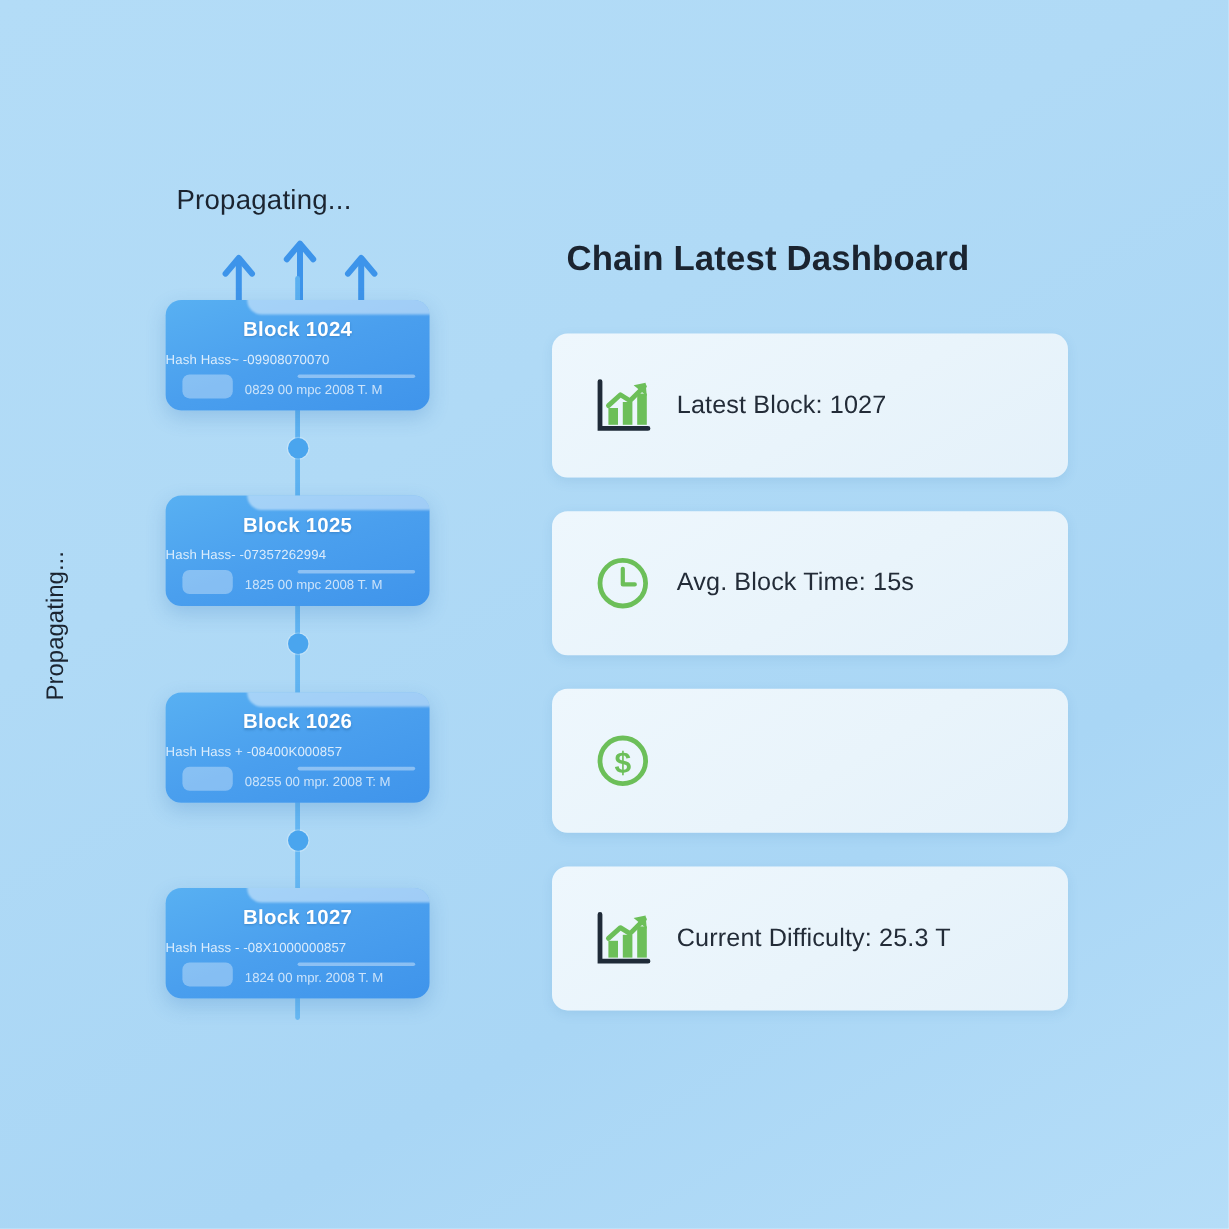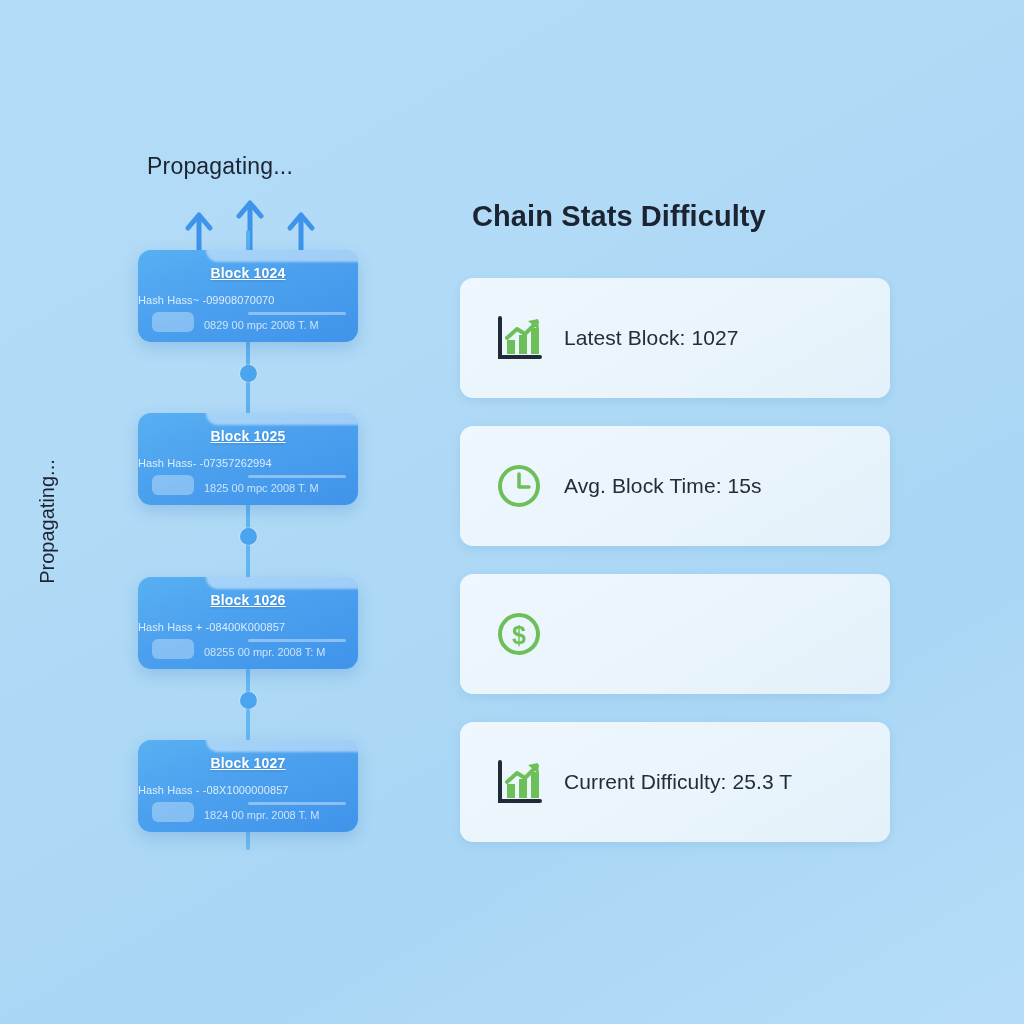--- a/index.html
+++ b/index.html
@@ -87,25 +87,24 @@
     background: rgba(255,255,255,0.48);
     filter: blur(1px);
   }
   .block-title {
     position: absolute;
     left: 0;
     top: 15px;
     width: 220px;
     text-align: center;
     color: #ffffff;
-    font-size: 14px;
+    font-size: 17px;
     font-weight: bold;
     letter-spacing: 0.2px;
     text-shadow: 0 1px 2px rgba(20,70,120,0.3);
-    text-decoration: underline;
   }
   .block-hash {
     position: absolute;
     left: 0;
     top: 44px;
     width: 180px;
     text-align: left;
     color: rgba(255,255,255,0.80);
     font-size: 11px;
     letter-spacing: 0.1px;
@@ -263,21 +262,21 @@
     <div class="block-pill"></div>
     <div class="block-divider"></div>
     <div class="block-meta">1824 00 mpr. 2008 T. M</div>
   </div>
 
   <div id="propagating-side">Propagating...</div>
 </div>
 
 <div id="dashboard">
 
-  <div id="dashboard-title">Chain Stats Difficulty</div>
+  <div id="dashboard-title">Chain Latest Dashboard</div>
 
   <div id="stat-list">
 
     <div class="stat-card">
       <div class="stat-icon">
         <svg width="50" height="50" viewBox="0 0 50 50">
           <path d="M6 5 L6 44 L46 44" stroke="#1f2b38" stroke-width="4" fill="none" stroke-linecap="round"></path>
           <rect x="13" y="27" width="8" height="14" fill="#6cbf59"></rect>
           <rect x="25" y="22" width="8" height="19" fill="#6cbf59"></rect>
           <rect x="37" y="15" width="8" height="26" fill="#6cbf59"></rect>

